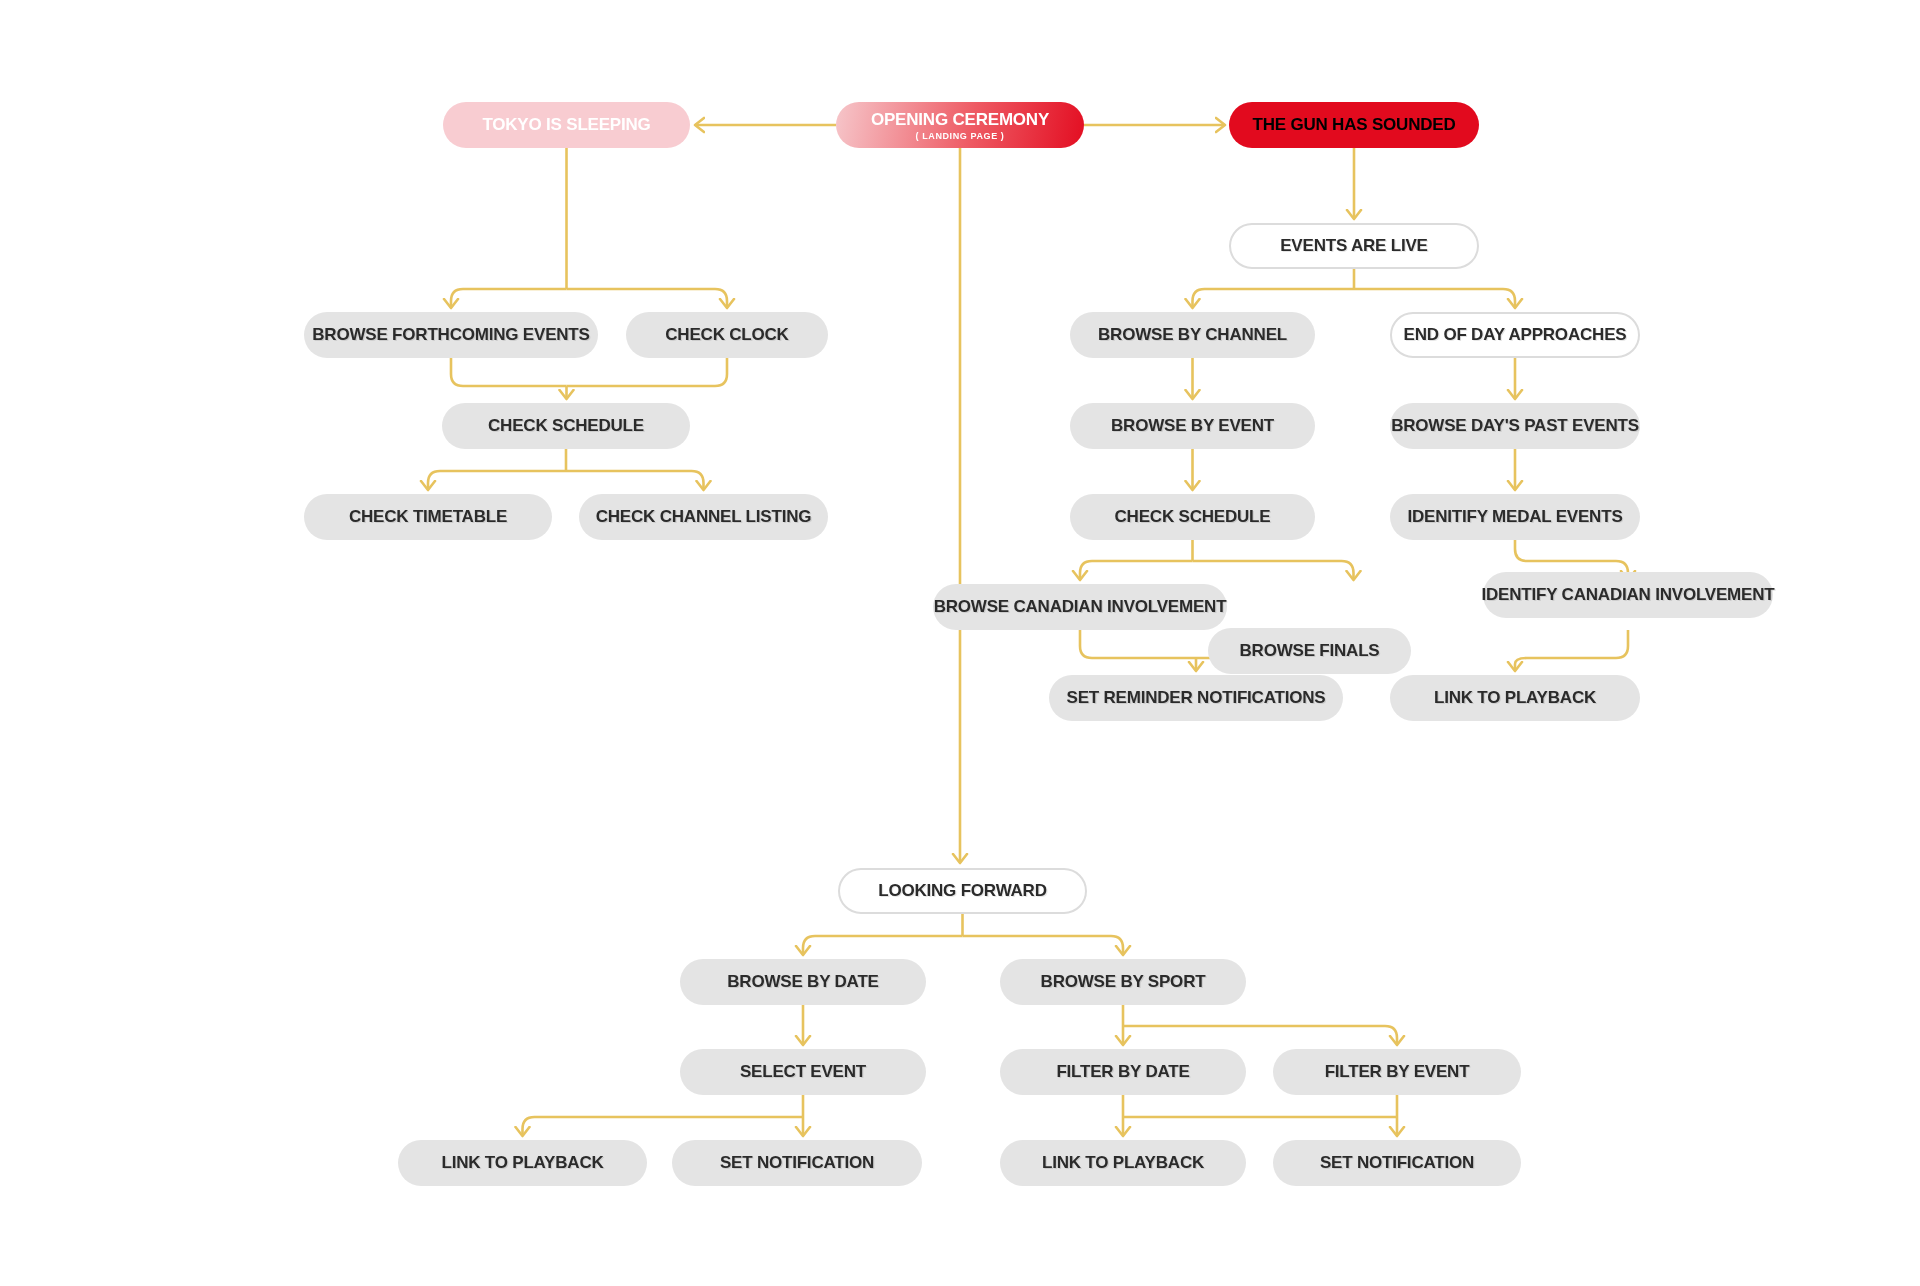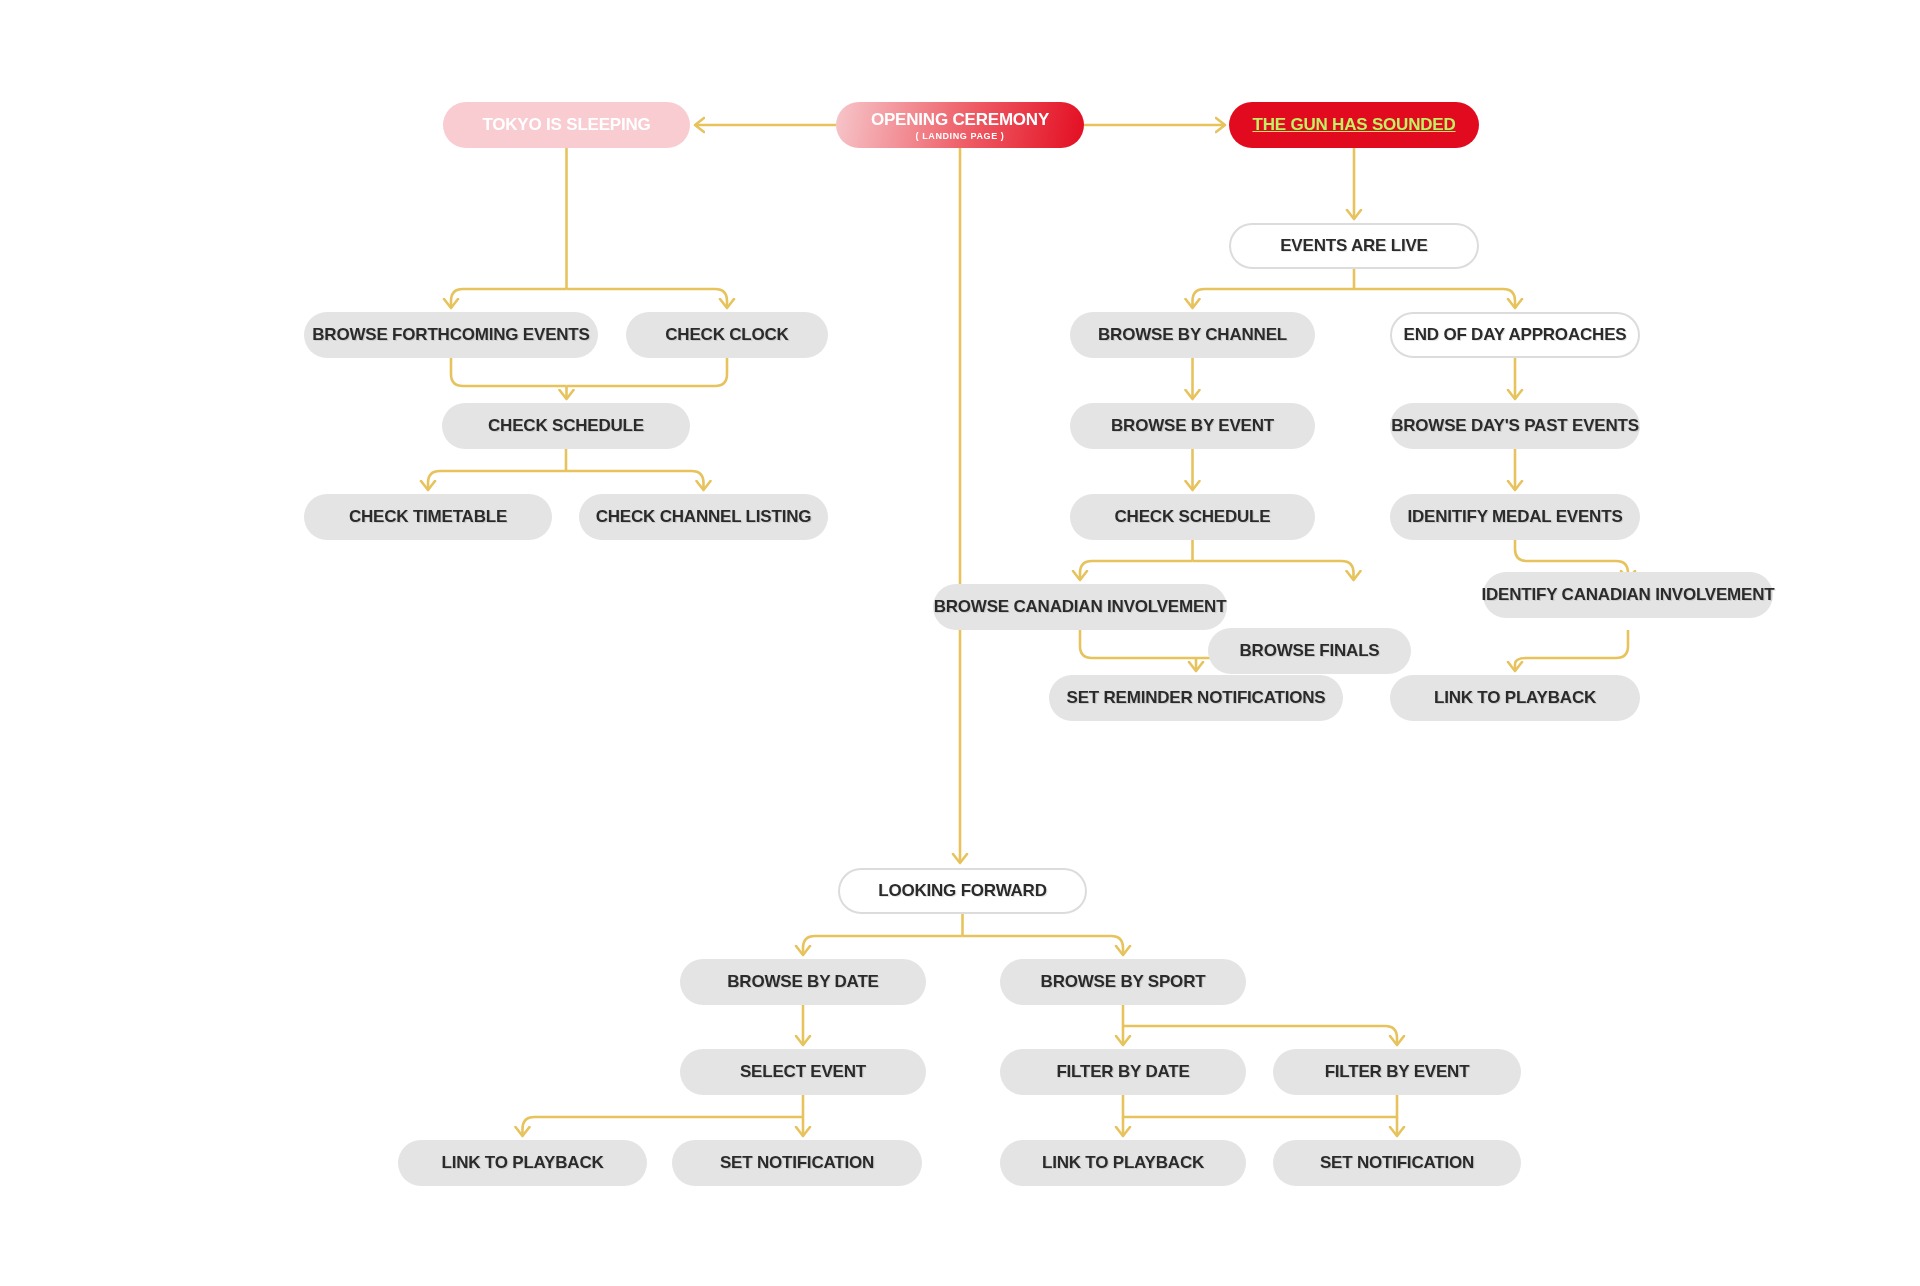--- a/index.html
+++ b/index.html
@@ -28,21 +28,21 @@
     font-weight: bold;
     font-size: 17px;
     letter-spacing: -0.2px;
     white-space: nowrap;
     text-transform: uppercase;
     color: #2b2b2b;
   }
   .pill .lbl { text-shadow: 1.2px 1.2px 0 rgba(0,0,0,0.10); }
   .pill.gray    { background: #e4e4e4; }
   .pill.outline { background: #ffffff; border: 2px solid #dcdcdc; }
-  .pill.red     { background: #e20a1e; color: #bef264; text-decoration: underline; }
+  .pill.red     { background: #e20a1e; color: #000000; }
   .pill.red .lbl, .pill.pink .lbl, .pill.gradient .lbl { text-shadow: none; }
   .pill.pink    { background: #f8ccd1; color: #ffffff; }
   .pill.gradient {
     background: linear-gradient(100deg, #f6c6ca 0%, #ee5a63 55%, #e30e22 100%);
     color: #ffffff;
   }
   .pill .sub {
     font-size: 9px;
     letter-spacing: 0.6px;
     margin-top: 1px;

